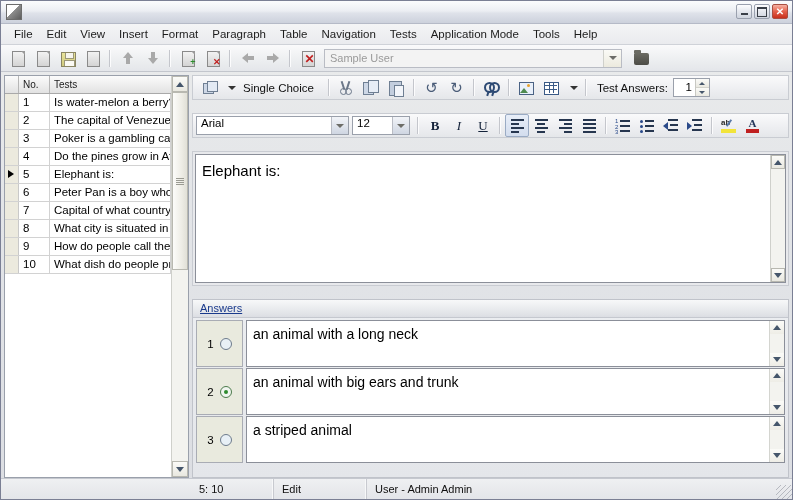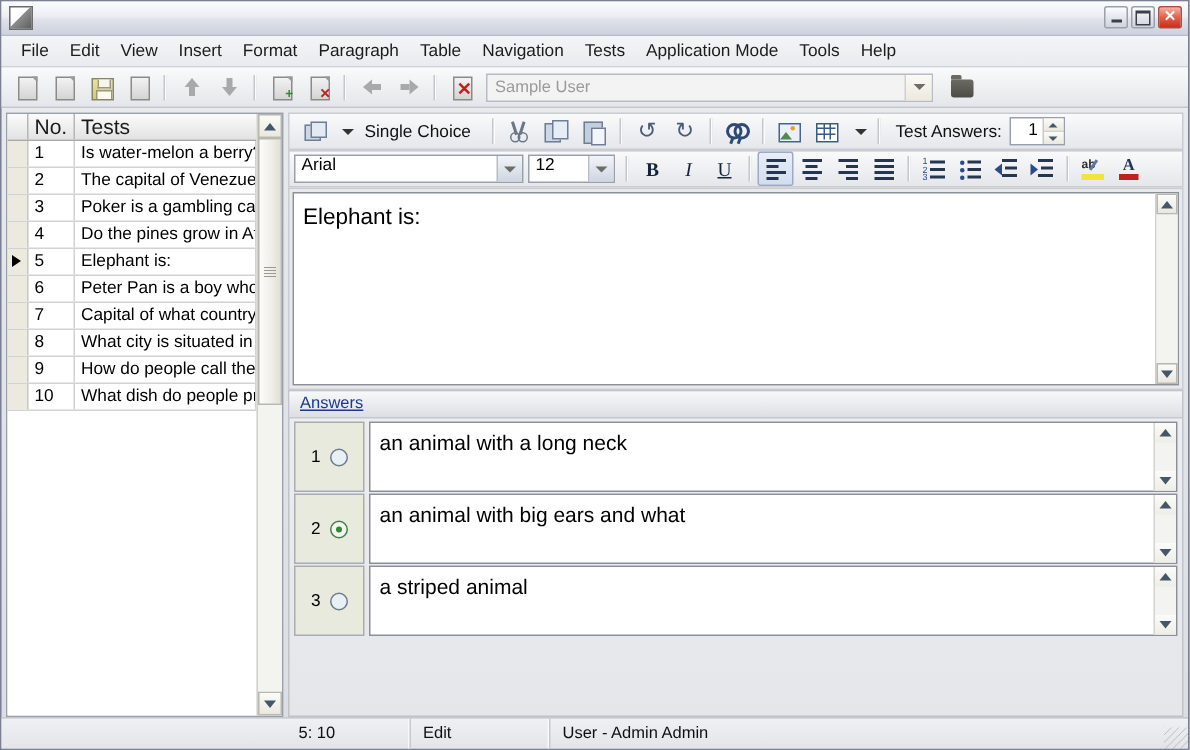--- a/index.html
+++ b/index.html
@@ -135,21 +135,21 @@
   
   .leftpanel{
     width:185px;flex:none;display:flex;flex-direction:column;
     border:1px solid #9aa0ab;background:#fff;box-sizing:border-box;
   }
   .grid{flex:1;display:flex;min-height:0;overflow:hidden;}
   .gridcols{flex:1;display:flex;flex-direction:column;min-width:0;background:#fff;}
   .ghead{
     height:17px;flex:none;display:flex;
     background:linear-gradient(to bottom,#fbfbfb,#ececec 60%,#e2e2e2);
-    border-bottom:1px solid #a9a9a9;font-size:14px;color:#1b1b1b;
+    border-bottom:1px solid #a9a9a9;font-size:10px;color:#1b1b1b;
   }
   .gh-ind{width:13px;flex:none;border-right:1px solid #b6b6b6;}
   .gh-no{width:26px;flex:none;border-right:1px solid #b6b6b6;padding-left:4px;line-height:17px;}
   .gh-t{flex:1;padding-left:4px;line-height:17px;}
   .grow{height:17px;display:flex;border-bottom:1px solid #d2d2d2;font-size:11.5px;color:#000;}
   .gr-ind{width:13px;flex:none;background:#eceade;border-right:1px solid #c9c9c9;
     position:relative;}
   .gr-ind .mk{
     position:absolute;left:3px;top:4px;width:0;height:0;
     border-top:4px solid transparent;border-bottom:4px solid transparent;border-left:6px solid #000;
@@ -176,21 +176,21 @@
   .sb-track{flex:1;background:#f3f3ef;position:relative;}
   .sb-thumb{
     position:absolute;left:0;right:0;
     background:linear-gradient(to right,#fcfcfa,#eeede6 60%,#e1e0d7);
     border:1px solid #b8b8b0;box-sizing:border-box;
   }
   .sb-grip{position:absolute;left:3px;right:3px;top:50%;margin-top:-3px;height:7px;
     background:repeating-linear-gradient(to bottom,#9a9a92 0 1px,transparent 1px 2px);}
 
   
-  .rightpanel{flex:1;min-width:0;display:flex;flex-direction:column;gap:0;}
+  .rightpanel{flex:1;min-width:0;display:flex;flex-direction:column;gap:13px;}
 
   .etoolbar{
     height:25px;flex:none;display:flex;align-items:center;padding-left:4px;
     background:linear-gradient(to bottom,#fafafb,#edeef1 60%,#e5e7ea);
     border:1px solid #c9ccd2;box-sizing:border-box;
   }
   .qtype{display:flex;align-items:center;cursor:default;}
   .qtype .lbl{font-size:11.5px;color:#101010;margin-left:4px;white-space:nowrap;}
   .mini-arrow{width:0;height:0;margin:0 3px 0 6px;
     border-left:4px solid transparent;border-right:4px solid transparent;border-top:4px solid #333;}
@@ -737,21 +737,21 @@
               </div>
             </div>
           </div>
 
           <div class="ans-row">
             <div class="ans-idx">
               <div class="n">2</div>
               <div class="radio on"></div>
             </div>
             <div class="ans-box">
-              <div class="ans-text">an animal with big ears and what</div>
+              <div class="ans-text">an animal with big ears and trunk</div>
               <div class="ans-scroll">
                 <div class="ans-sbtn">
                     <div class="sb-up"></div>
                   </div>
                 <div class="ans-sbtn">
                     <div class="sb-dn"></div>
                   </div>
               </div>
             </div>
           </div>

